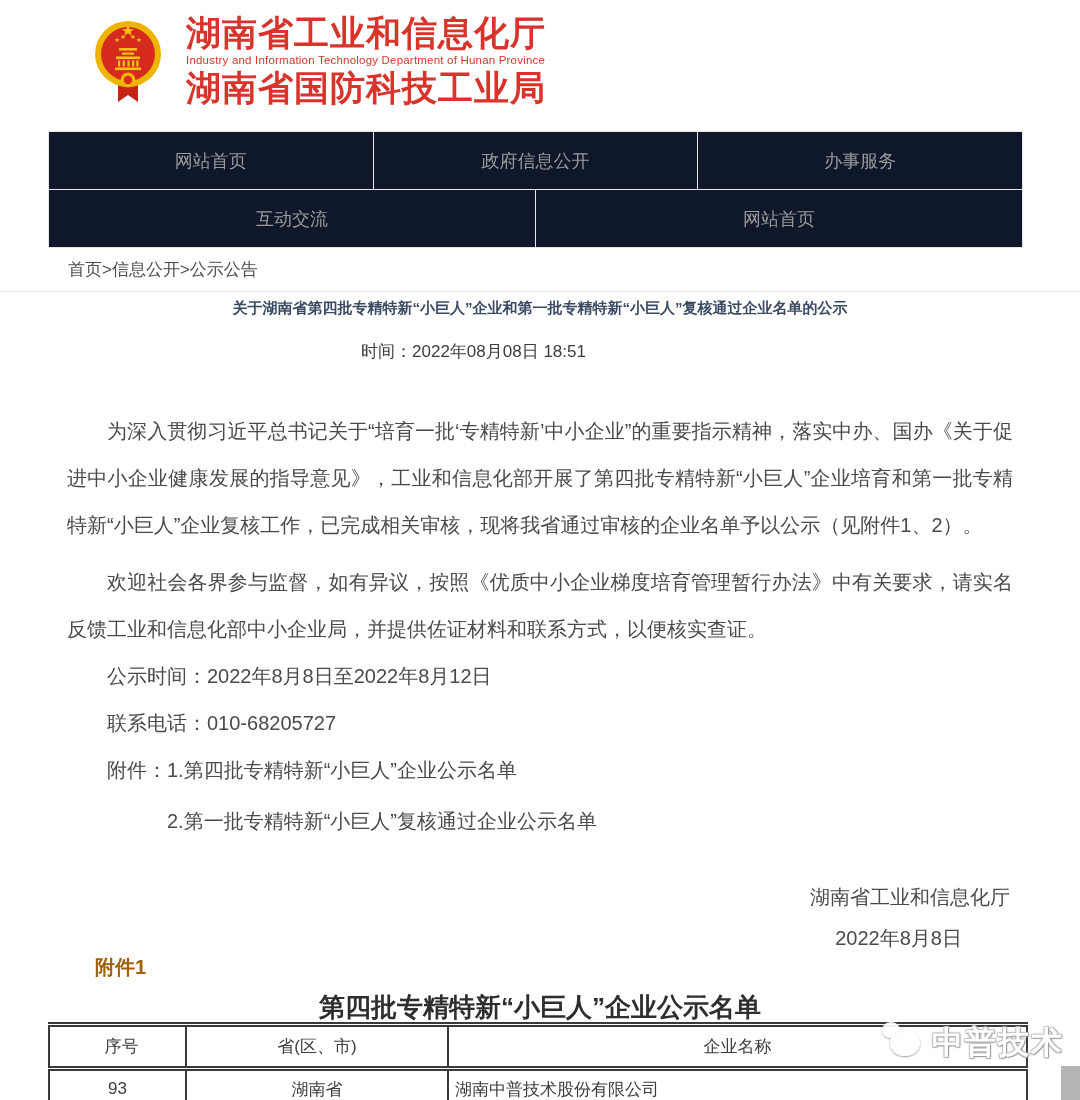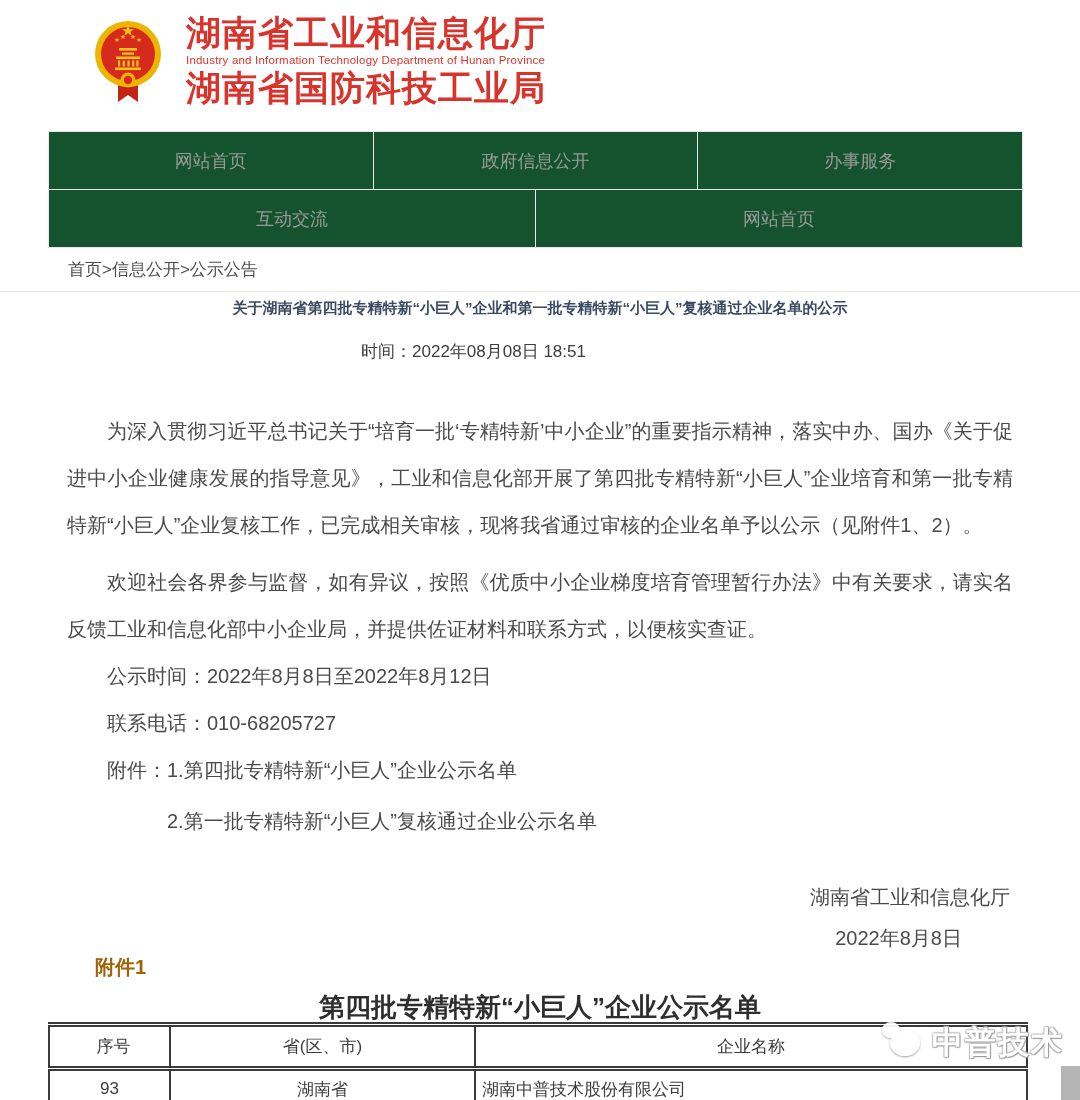--- a/index.html
+++ b/index.html
@@ -58,21 +58,21 @@
     flex: 1;
     height: 58px;
     display: flex;
     align-items: center;
     justify-content: center;
     font-size: 18px;
     color: #9a9a9a;
     border-right: 1px solid #e7e7e7;
     border-bottom: 1px solid #e7e7e7;
     cursor: pointer;
-    background: #14532d;
+    background: #0f172a;
   }
 
   
   .breadcrumb {
     position: absolute;
     left: 68px;
     top: 258px;
     font-size: 17px;
     color: #4d4d4d;
     cursor: pointer;
@@ -176,22 +176,22 @@
     height: 44px;
     font-weight: normal;
     text-align: center;
   }
   .company-table td {
     border: 2px solid #3a3a3a;
     height: 40px;
     text-align: center;
   }
   .company-table td.cell-left { text-align: left; padding-left: 6px; }
-  .col-seq { width: 121px; padding-left: 8px; }
-  .col-region { width: 305px; }
+  .col-seq { width: 137px; padding-left: 8px; }
+  .col-region { width: 262px; }
 
   
   .watermark {
     position: absolute;
     left: 882px;
     top: 1020px;
     display: flex;
     align-items: center;
     pointer-events: none;
   }

